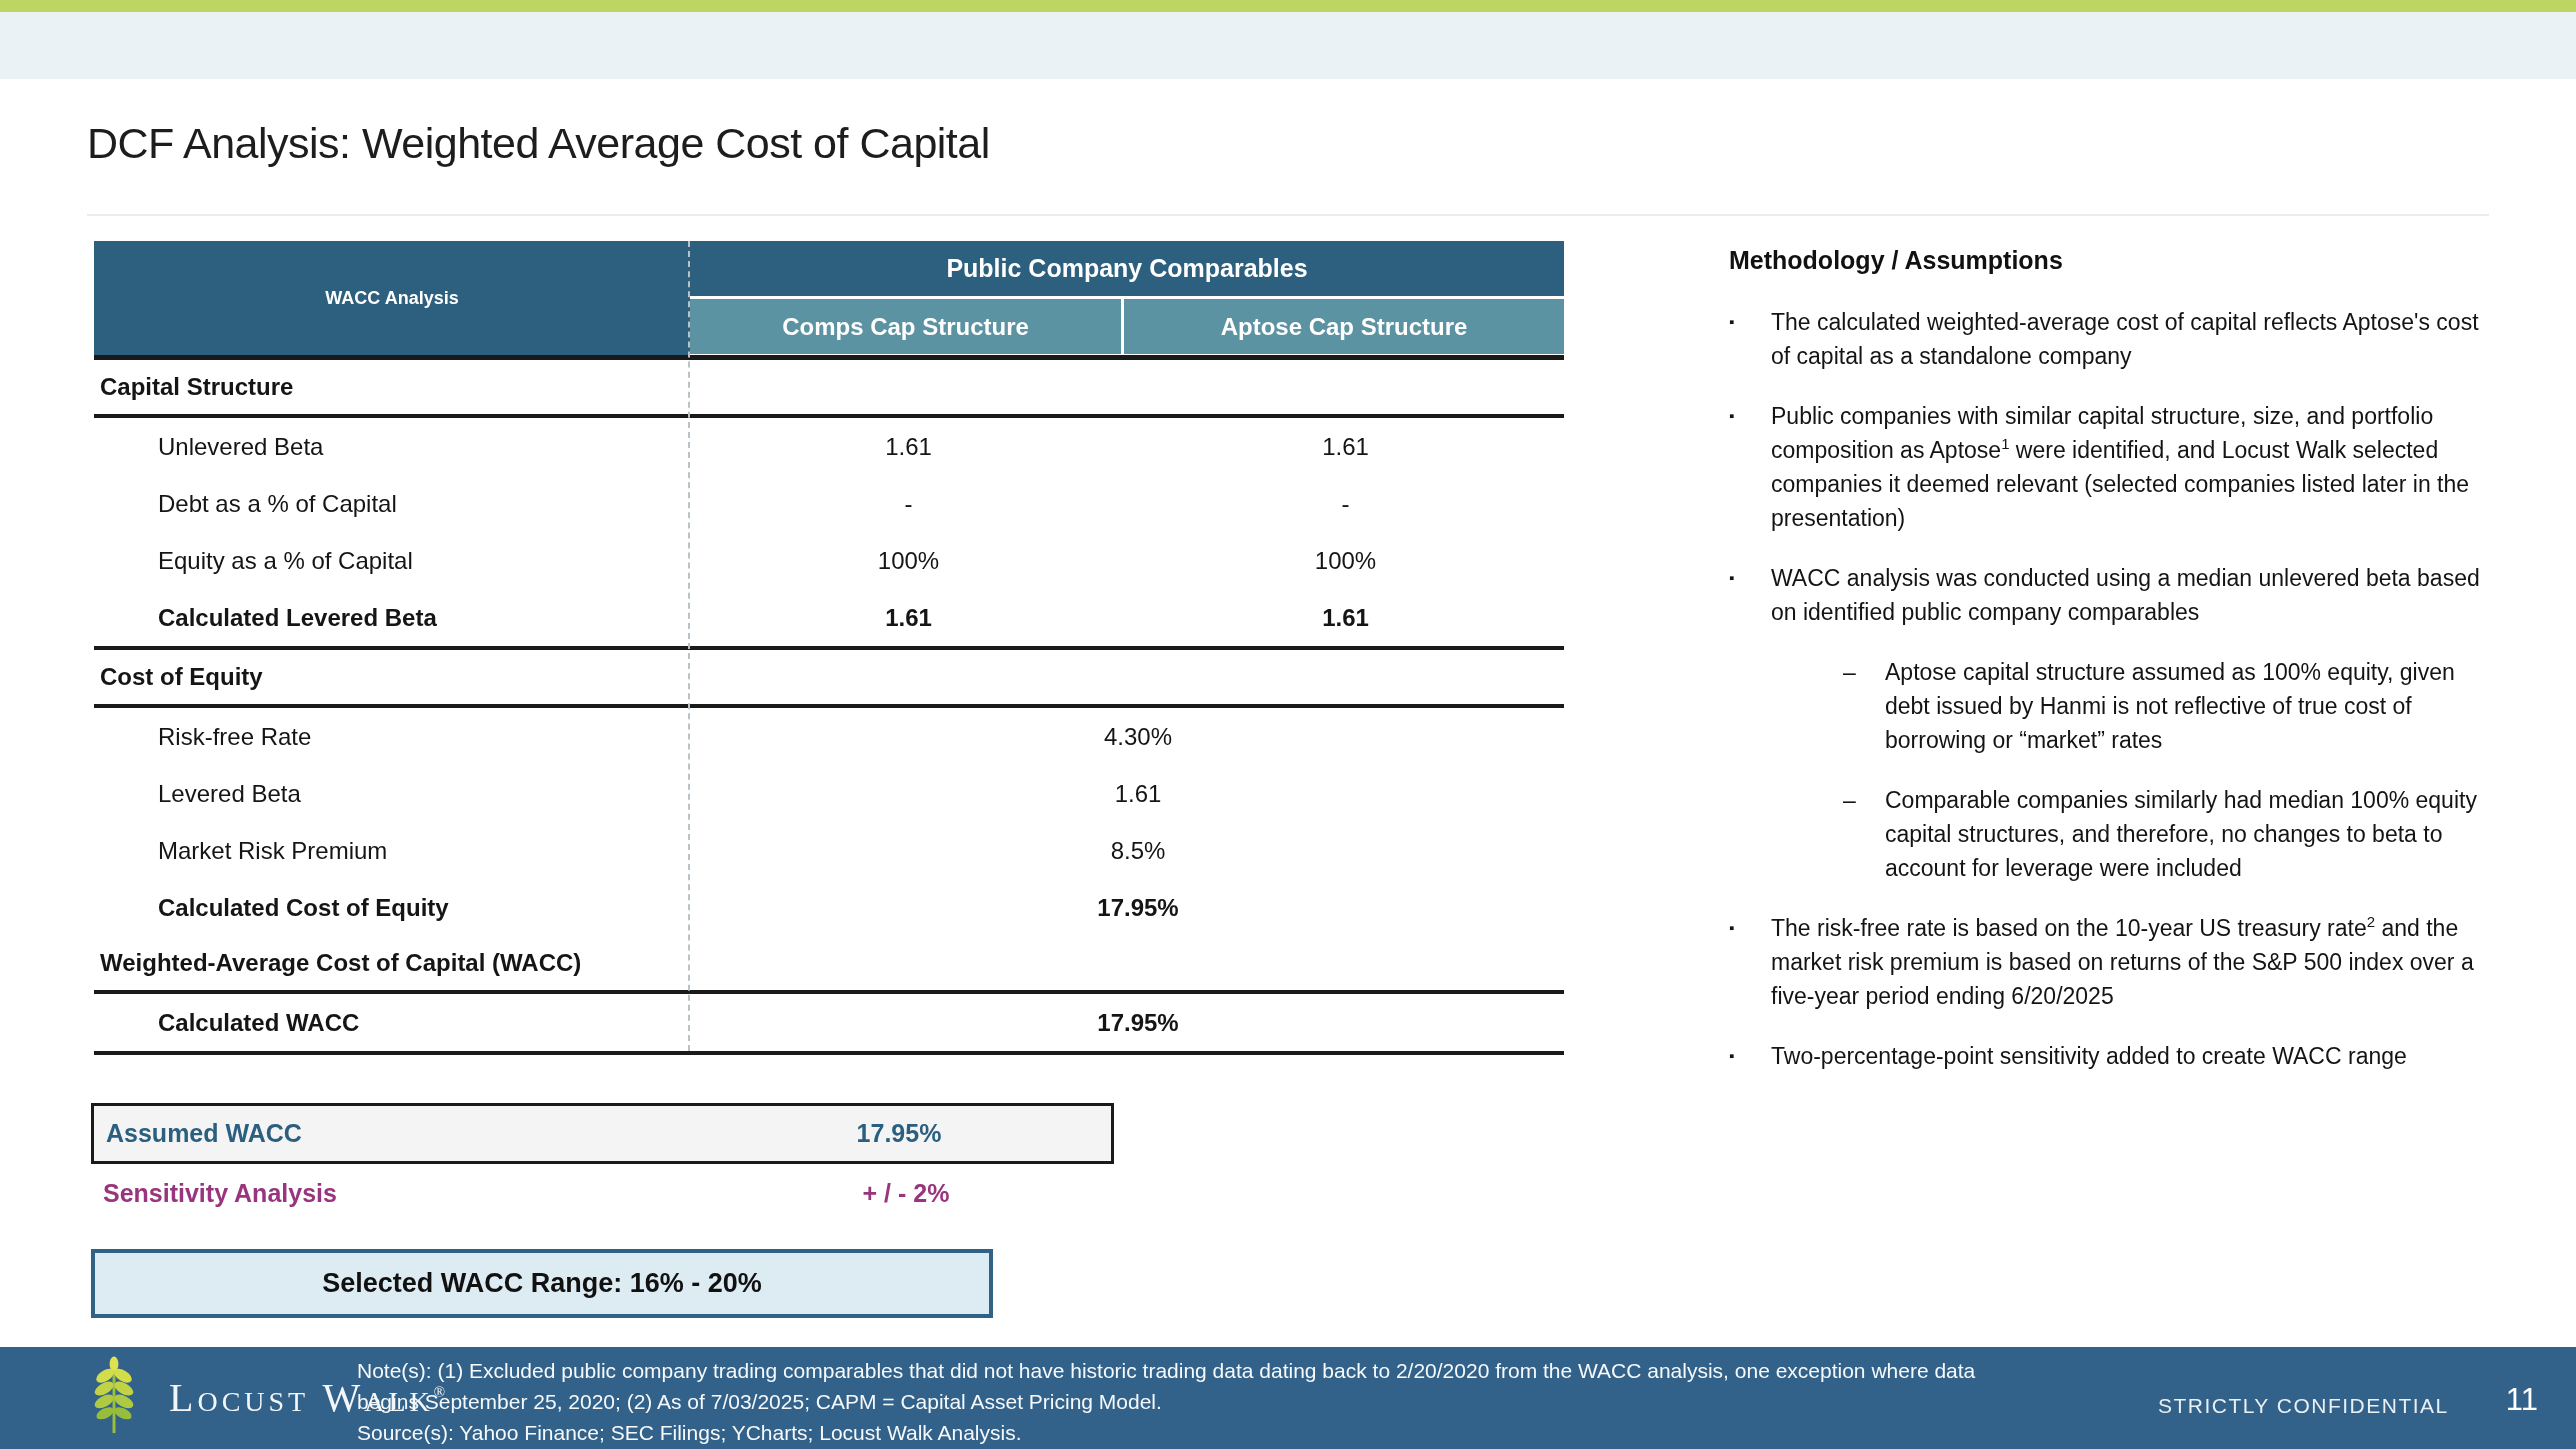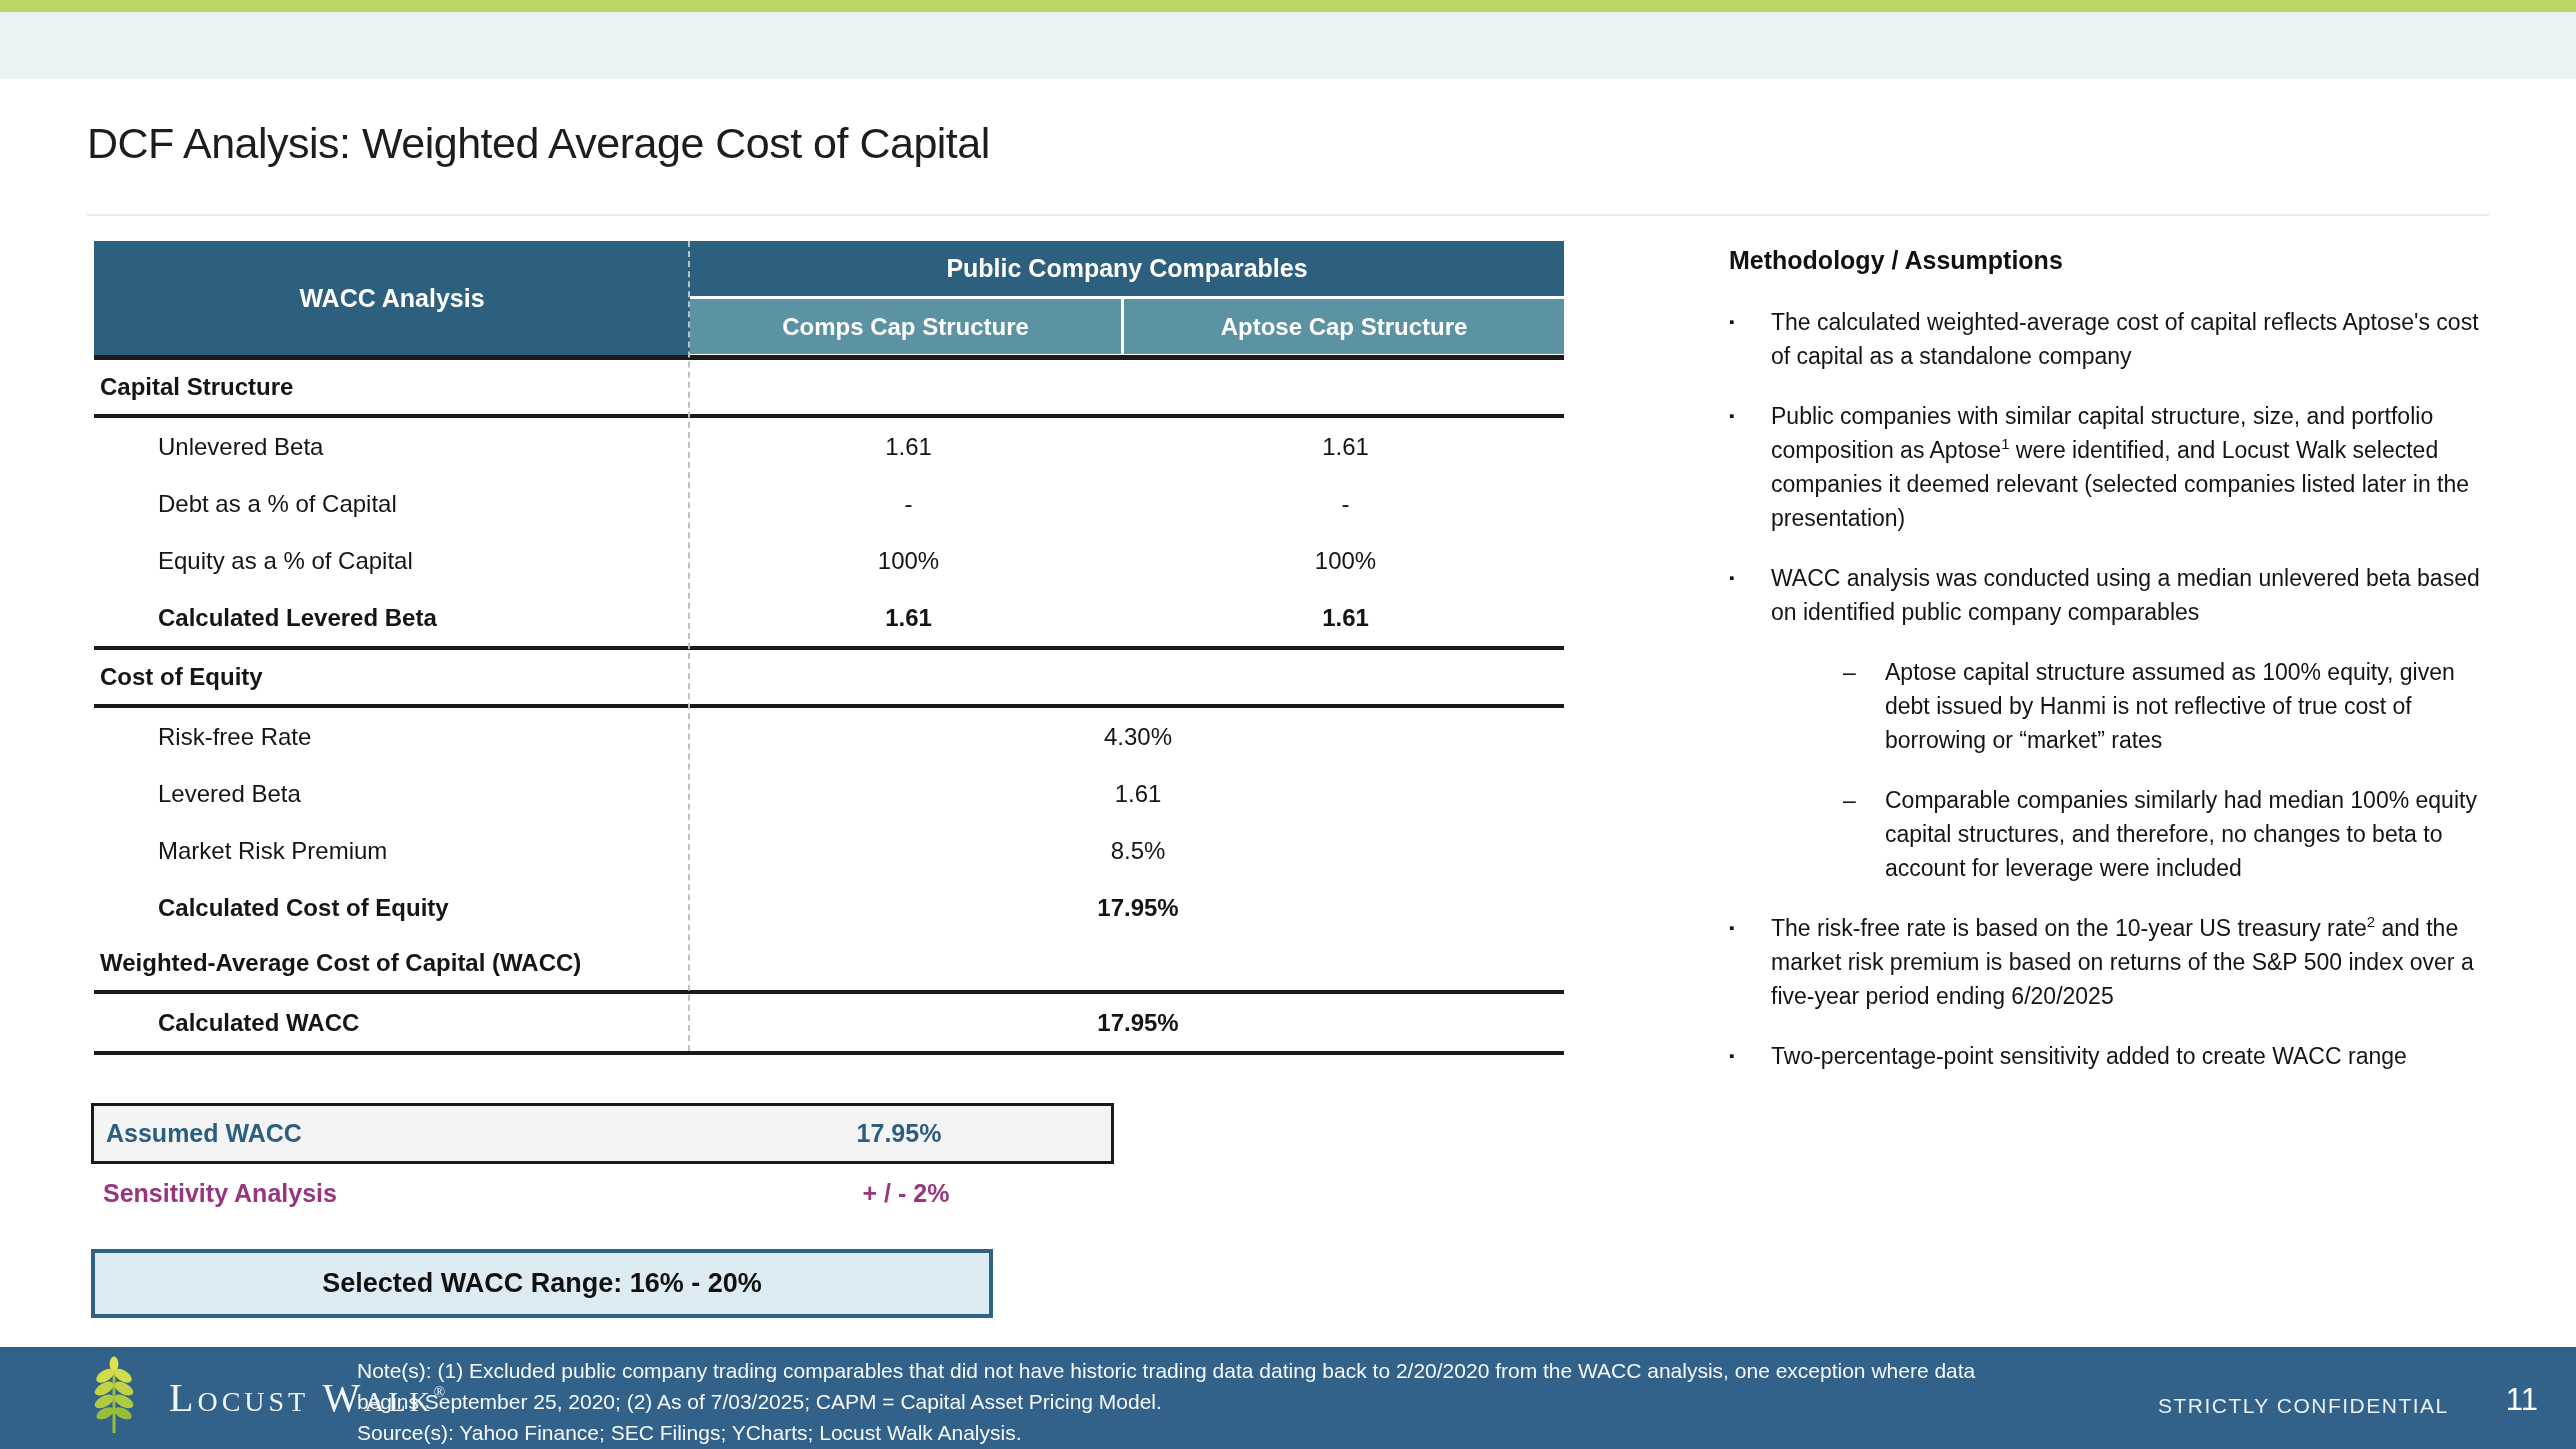--- a/index.html
+++ b/index.html
@@ -11,21 +11,21 @@
   .top-band{position:absolute;left:0;top:12px;width:100%;height:67px;background:#EAF2F6;}
 
   
   .title{position:absolute;left:87px;top:119px;font-size:43px;letter-spacing:-0.5px;color:#1d1d1d;}
   .title-rule{position:absolute;left:87px;top:214px;width:2402px;height:2px;background:#ececec;}
 
   
   .wacc-table{position:absolute;left:94px;top:241px;width:1470px;}
   .thead{position:relative;height:114px;border-bottom:5px solid #1a1a1a;}
   .h-left{position:absolute;left:0;top:0;width:596px;height:114px;background:#2D5F7E;color:#fff;
-          font-weight:bold;font-size:25px;display:flex;align-items:center;justify-content:center;}
+          font-weight:bold;font-size:18px;display:flex;align-items:center;justify-content:center;}
   .h-top{position:absolute;left:596px;top:0;width:874px;height:55px;background:#2D5F7E;color:#fff;
          font-weight:bold;font-size:25px;display:flex;align-items:center;justify-content:center;}
   .h-sub1{position:absolute;left:596px;top:58px;width:431px;height:55px;background:#5B93A2;color:#fff;
           font-weight:bold;font-size:24px;display:flex;align-items:center;justify-content:center;}
   .h-sub2{position:absolute;left:1030px;top:58px;width:440px;height:55px;background:#5B93A2;color:#fff;
           font-weight:bold;font-size:24px;display:flex;align-items:center;justify-content:center;}
   .t-body{position:relative;}
   .t-row{display:grid;grid-template-columns:596px 437px 437px;align-items:center;height:57px;
          font-size:24px;color:#151515;}
   .t-row.span-row{grid-template-columns:596px 874px;gap:11px;}

